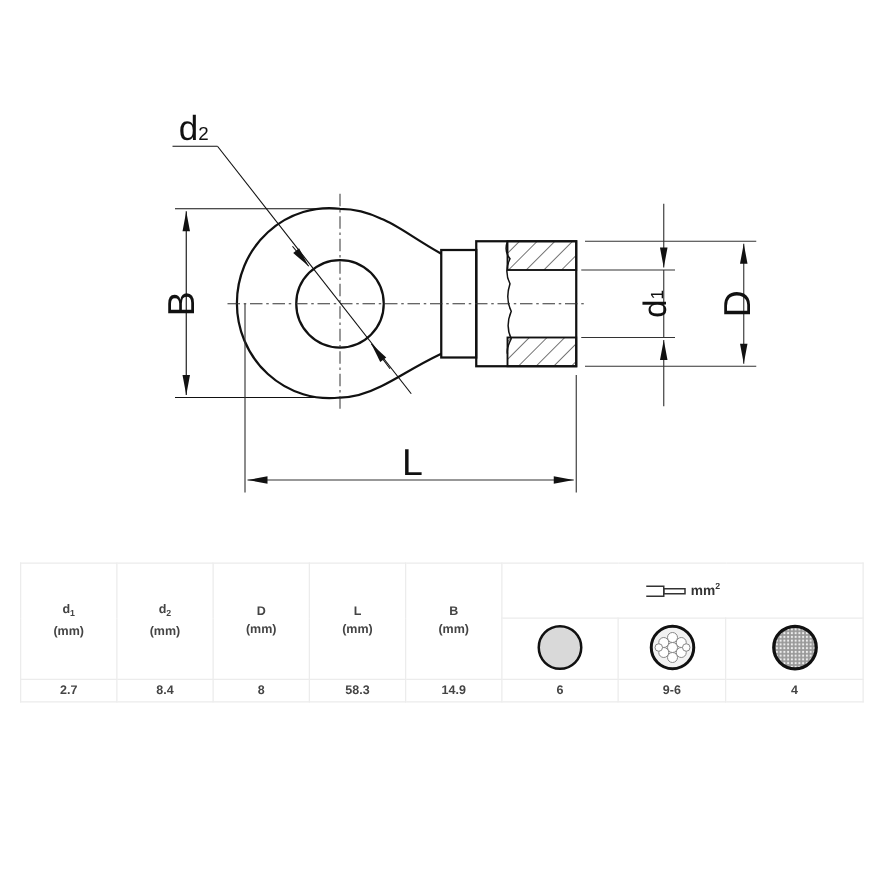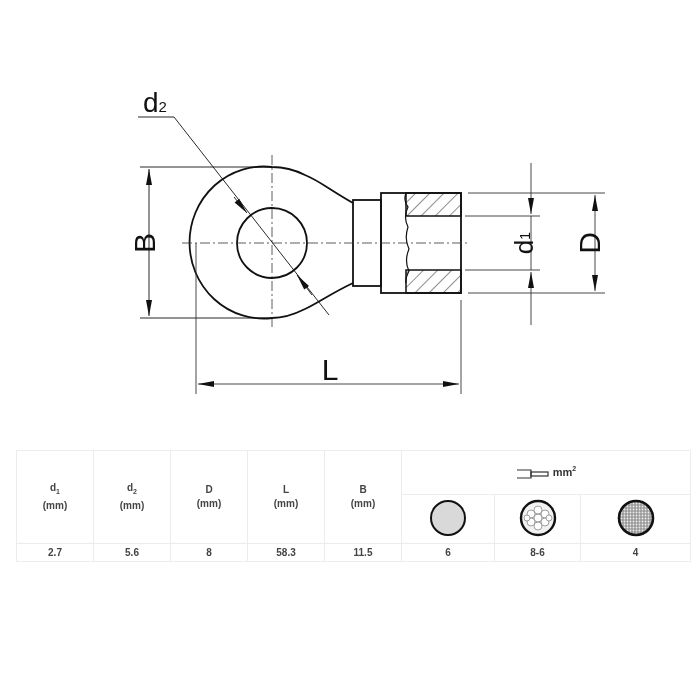--- a/index.html
+++ b/index.html
@@ -164,22 +164,22 @@
             <rect width="3" height="3" fill="#999"></rect>
                 <circle cx="1.5" cy="1.5" r="0.9" fill="#eee"></circle>
           </pattern>
         </defs>
         <circle cx="19" cy="19" r="17" fill="url(#dots)" stroke="#111" stroke-width="2.6"></circle>
       </svg>
     </td>
   </tr>
   <tr>
     <td class="val">2.7</td>
-    <td class="val">5.6</td>
+    <td class="val">8.4</td>
     <td class="val">8</td>
     <td class="val">58.3</td>
-    <td class="val">11.5</td>
+    <td class="val">14.9</td>
     <td class="val">6</td>
-    <td class="val">8-6</td>
+    <td class="val">9-6</td>
     <td class="val">4</td>
   </tr>
 </tbody>
   </table>
 
 </body></html>

